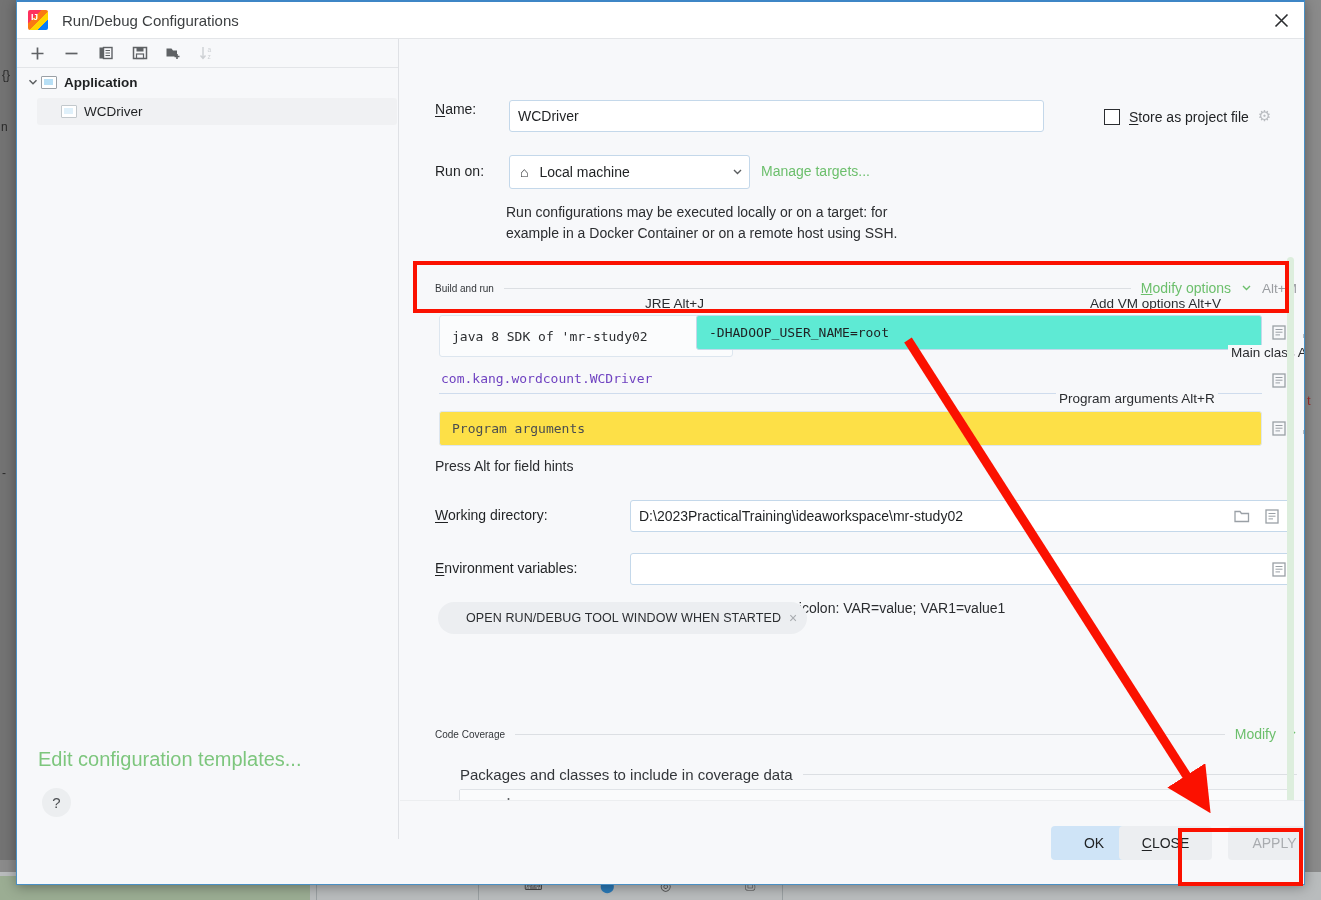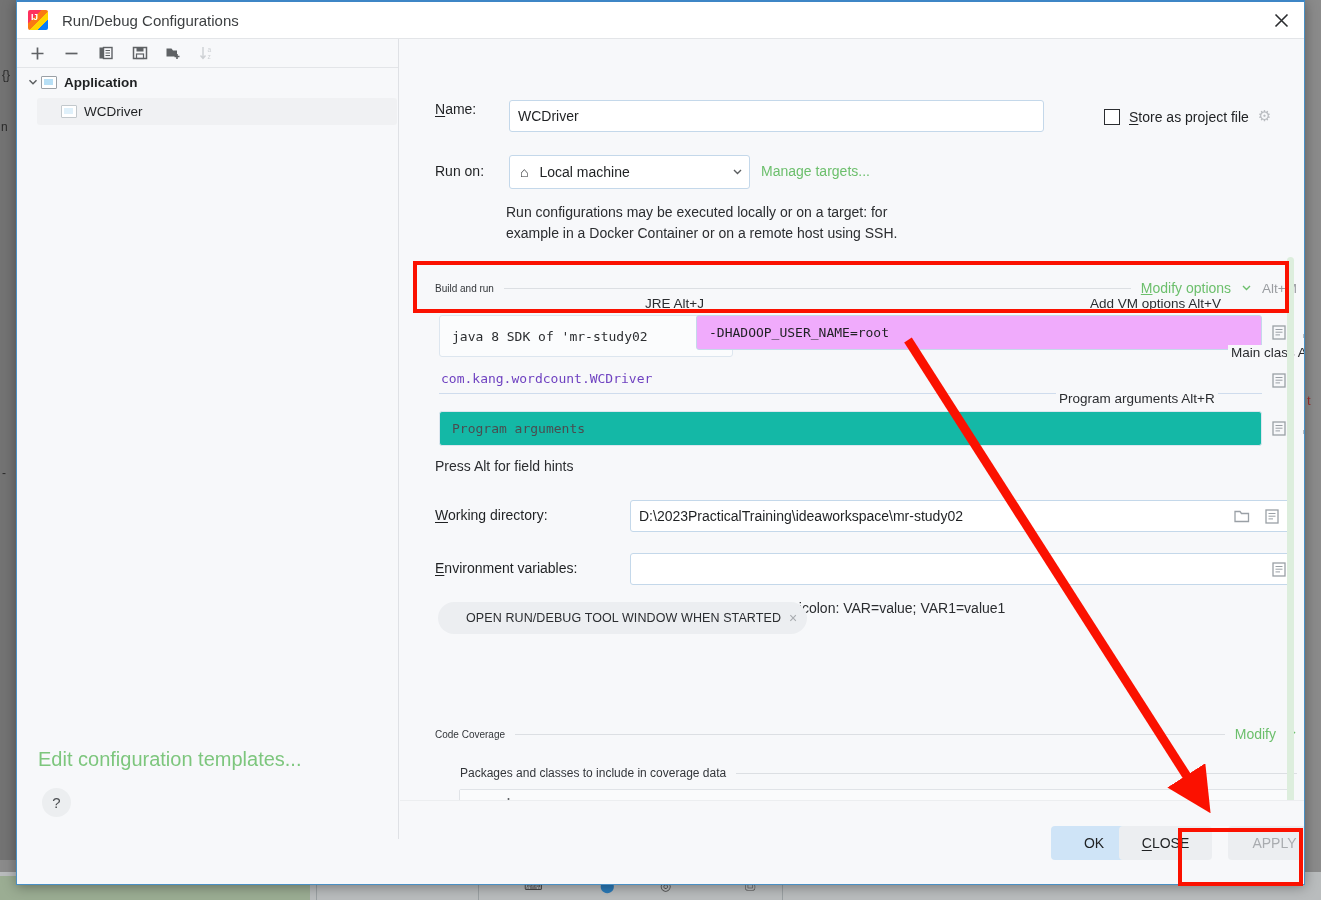--- a/index.html
+++ b/index.html
@@ -460,21 +460,21 @@
       <div style="position:absolute; left:40px; top:276px; width:294px; height:42px; border:1px solid #dde6ef; border-radius:3px; background:#fbfcfd; display:flex; align-items:center; padding:0 6px 0 12px;">
         <span class="mono" style="flex:1;color:#2b2d30;white-space:nowrap;overflow:hidden;">java 8 SDK of 'mr-study02</span>
         <span>
           <svg width="11" height="11" viewBox="0 0 11 11">
               <path d="M2 4L5.5 7.5 9 4" stroke="#5a5d5f" stroke-width="1.3" fill="none"></path>
             </svg>
         </span>
       </div>
 
       <div class="althint" style="left:688px; top:257px;">Add VM options Alt+V</div>
-      <div style="position:absolute; left:297px; top:276px; width:566px; height:35px; background:#f0abfc; border:1px solid #c4d8ea; border-radius:3px; display:flex; align-items:center; padding-left:12px;">
+      <div style="position:absolute; left:297px; top:276px; width:566px; height:35px; background:#5eead4; border:1px solid #c4d8ea; border-radius:3px; display:flex; align-items:center; padding-left:12px;">
         <span class="mono" style="color:#1f2123;">-DHADOOP_USER_NAME=root</span>
       </div>
       <div style="position:absolute; left:872px; top:285px; display:flex; gap:14px; align-items:center;">
         <span class="fieldicon">
           <svg width="14" height="15" viewBox="0 0 14 15">
               <rect x="1" y="1" width="12" height="13" fill="none" stroke="#9aa0a6" stroke-width="1.3"></rect>
               <path d="M3.5 4.5h7M3.5 7.2h7M3.5 9.9h4.5" stroke="#9aa0a6" stroke-width="1"></path>
             </svg>
         </span>
         <span class="fieldicon">
@@ -490,21 +490,21 @@
         <span style="color:#6f42c1;">com.kang.wordcount.WCDriver</span>
       </div>
       <span class="fieldicon" style="position:absolute; left:872px; top:333px;">
         <svg width="14" height="15" viewBox="0 0 14 15">
             <rect x="1" y="1" width="12" height="13" fill="none" stroke="#9aa0a6" stroke-width="1.3"></rect>
             <path d="M3.5 4.5h7M3.5 7.2h7M3.5 9.9h4.5" stroke="#9aa0a6" stroke-width="1"></path>
           </svg>
       </span>
 
       <div class="althint" style="left:657px; top:352px;">Program arguments Alt+R</div>
-      <div style="position:absolute; left:40px; top:372px; width:823px; height:35px; border:1px solid #dde6ef; border-radius:3px; background:#14b8a6; display:flex; align-items:center; padding-left:12px;">
+      <div style="position:absolute; left:40px; top:372px; width:823px; height:35px; border:1px solid #dde6ef; border-radius:3px; background:#fde047; display:flex; align-items:center; padding-left:12px;">
         <span class="mono" style="color:#4a4d50;">Program arguments</span>
       </div>
       <div style="position:absolute; left:872px; top:381px; display:flex; gap:14px; align-items:center;">
         <span class="fieldicon">
           <svg width="14" height="15" viewBox="0 0 14 15">
               <rect x="1" y="1" width="12" height="13" fill="none" stroke="#9aa0a6" stroke-width="1.3"></rect>
               <path d="M3.5 4.5h7M3.5 7.2h7M3.5 9.9h4.5" stroke="#9aa0a6" stroke-width="1"></path>
             </svg>
         </span>
         <span class="fieldicon">
@@ -555,21 +555,21 @@
         <span class="rule"></span>
         <span class="sec-action">Modify</span>
         <span>
           <svg width="11" height="11" viewBox="0 0 11 11">
               <path d="M2 4L5.5 7.5 9 4" stroke="#6cbf6c" stroke-width="1.4" fill="none"></path>
             </svg>
         </span>
       </div>
 
       <div class="section" style="left:61px; top:727px; width:837px;">
-        <span class="sec-label" style="font-size:12px;">Packages and classes to include in coverage data</span>
+        <span class="sec-label" style="font-size:15px;">Packages and classes to include in coverage data</span>
         <span class="rule"></span>
       </div>
 
       <div id="cov-box" style="left:60px; top:750px; width:833px;">
         <div id="cov-toolbar">
           <span class="ci dim">
             <svg width="14" height="14" viewBox="0 0 14 14">
                 <path d="M2 7h10" stroke="#b7babd" stroke-width="1.6"></path>
               </svg>
           </span>

